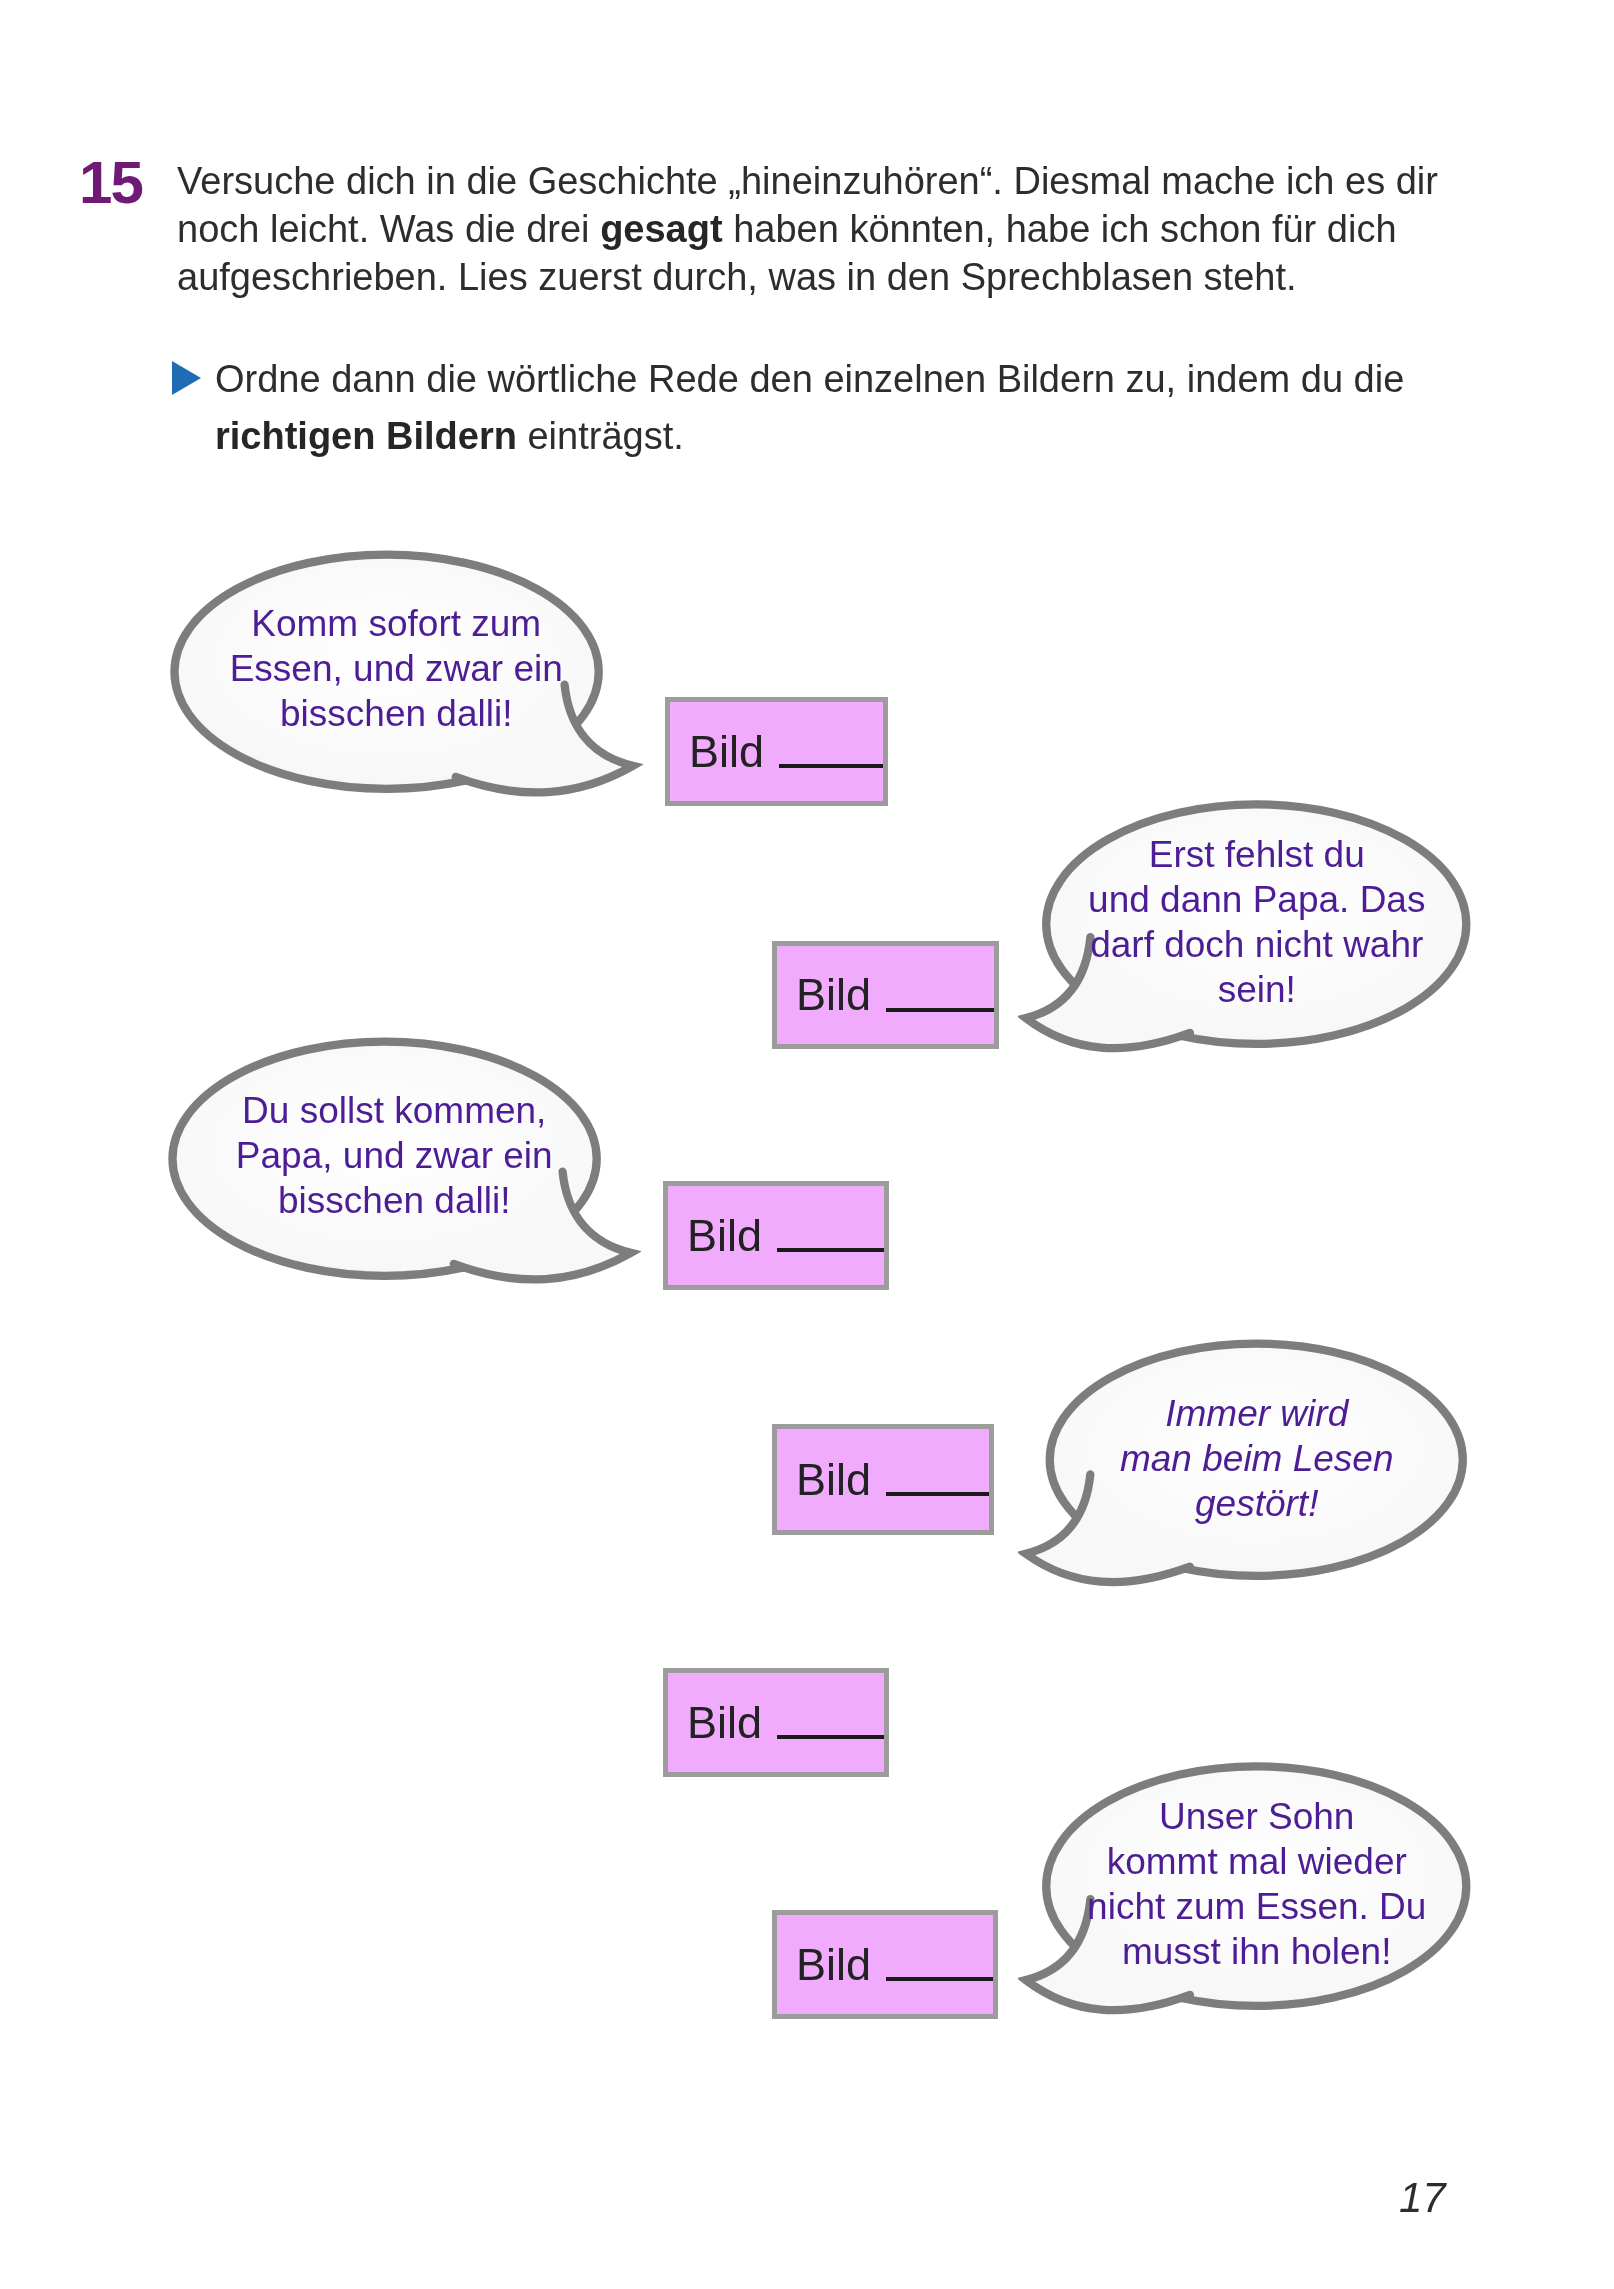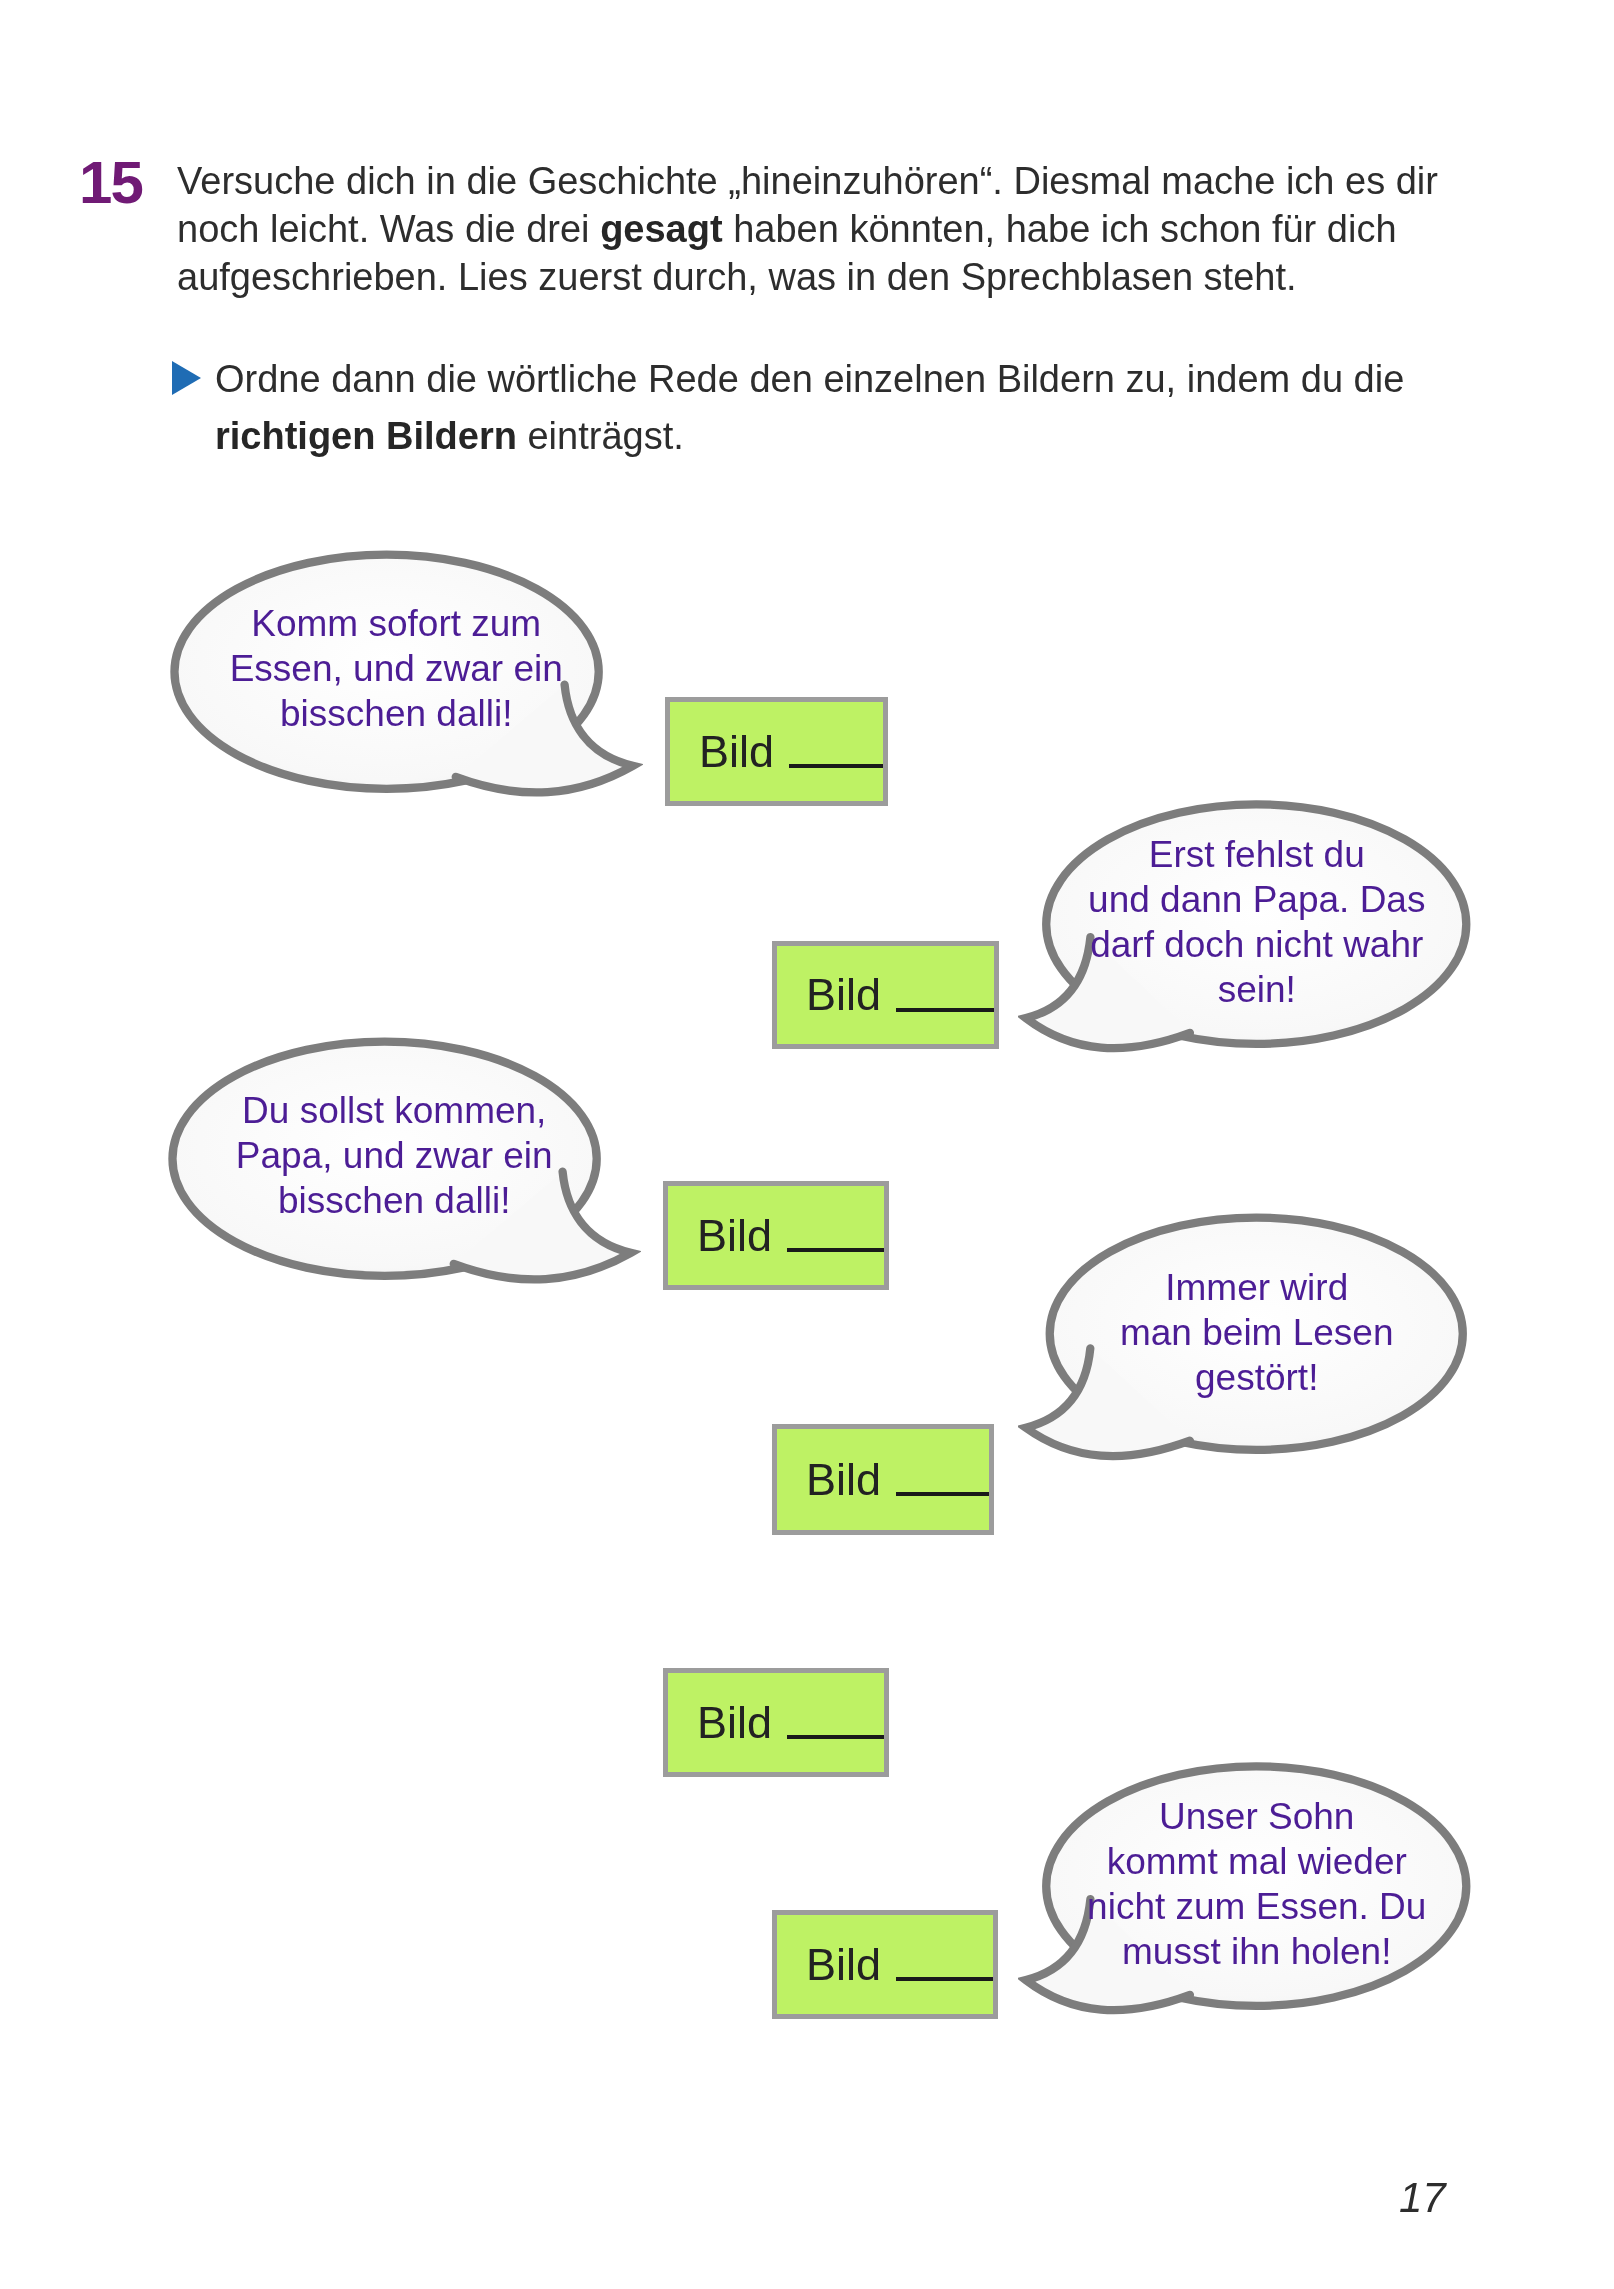--- a/index.html
+++ b/index.html
@@ -67,26 +67,26 @@
     font-size: 37px;
     line-height: 45px;
     color: #4c1d95;
   }
   .bubble.tail-right .bubble-text { padding: 0 37px 24px 18.5px; }
   .bubble.tail-left  .bubble-text { padding: 0 18.5px 20px 37px; }
 
   
   .bild-box {
     position: absolute;
-    background: #bef264;
+    background: #f0abfc;
     border: 5.5px solid #9c9c9c;
     box-sizing: border-box;
     display: flex;
     align-items: center;
-    padding-left: 29px;
+    padding-left: 19px;
   }
   .bild-label { font-size: 45px; color: #222222; }
   .blank {
     display: inline-block;
     width: 118px;
     height: 0;
     border-bottom: 4.6px solid #1a1a1a;
     margin-left: 14.8px;
     position: relative;
     top: 14.8px;
@@ -165,21 +165,21 @@
     <div class="bubble-text">Du sollst kommen,
 Papa, und zwar ein
 bisschen dalli!</div>
   </div>
 
   <div class="bild-box" style="left:663px; top:1181px; width:226px; height:109px;">
     <span class="bild-label">Bild</span>
     <span class="blank"></span>
   </div>
 
-  <div class="bubble tail-left" style="left:1018px; top:1212px; width:459px; height:260px;">
+  <div class="bubble tail-left" style="left:1018px; top:1338px; width:459px; height:260px;font-style:italic;">
     <svg viewBox="0 0 497 282" width="459" height="260">
       <ellipse cx="258" cy="132" rx="224" ry="126" fill="url(#bubbleGrad)" stroke="#7d7d7d" stroke-width="9"></ellipse>
       <path d="M 186 248 C 116 274, 58 270, 8 234 C 56 222, 74 188, 78 148" fill="#f8f8f8" stroke="#7d7d7d" stroke-width="9" stroke-linecap="round"></path>
     </svg>
     <div class="bubble-text">Immer wird
 man beim Lesen
 gestört!</div>
   </div>
 
   <div class="bild-box" style="left:772px; top:1424px; width:222px; height:111px;">

